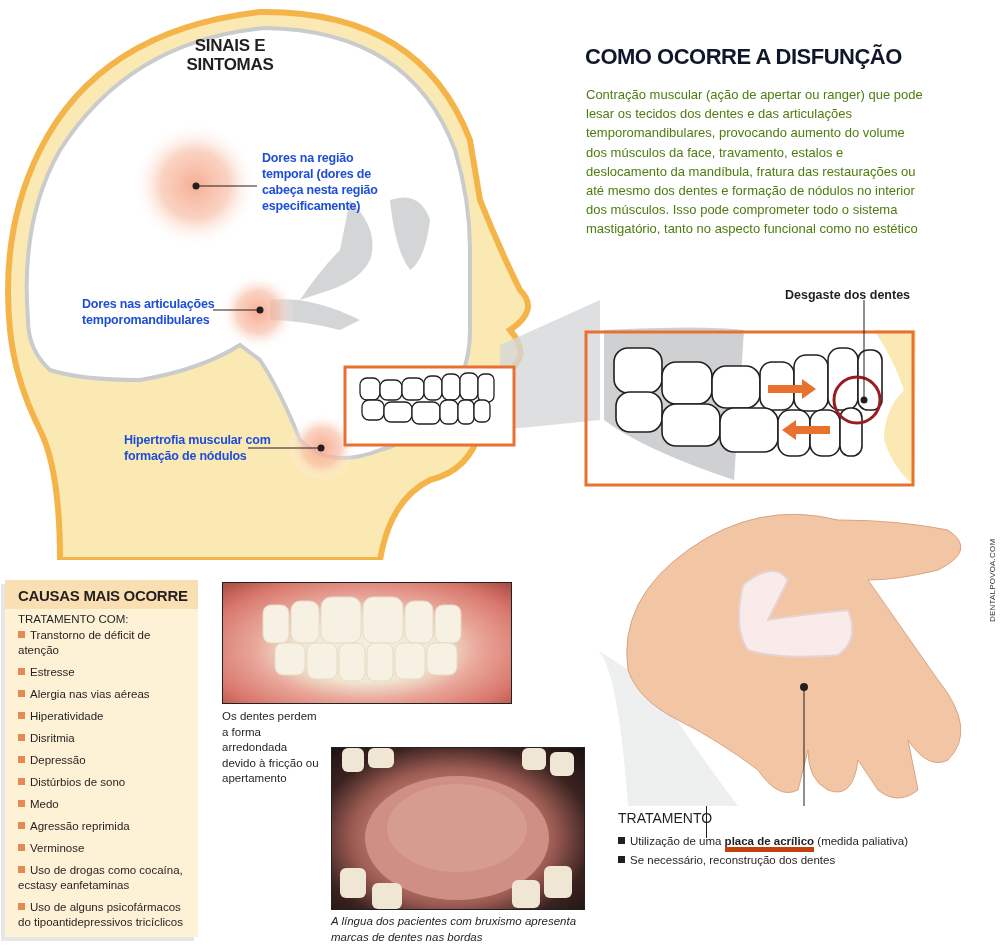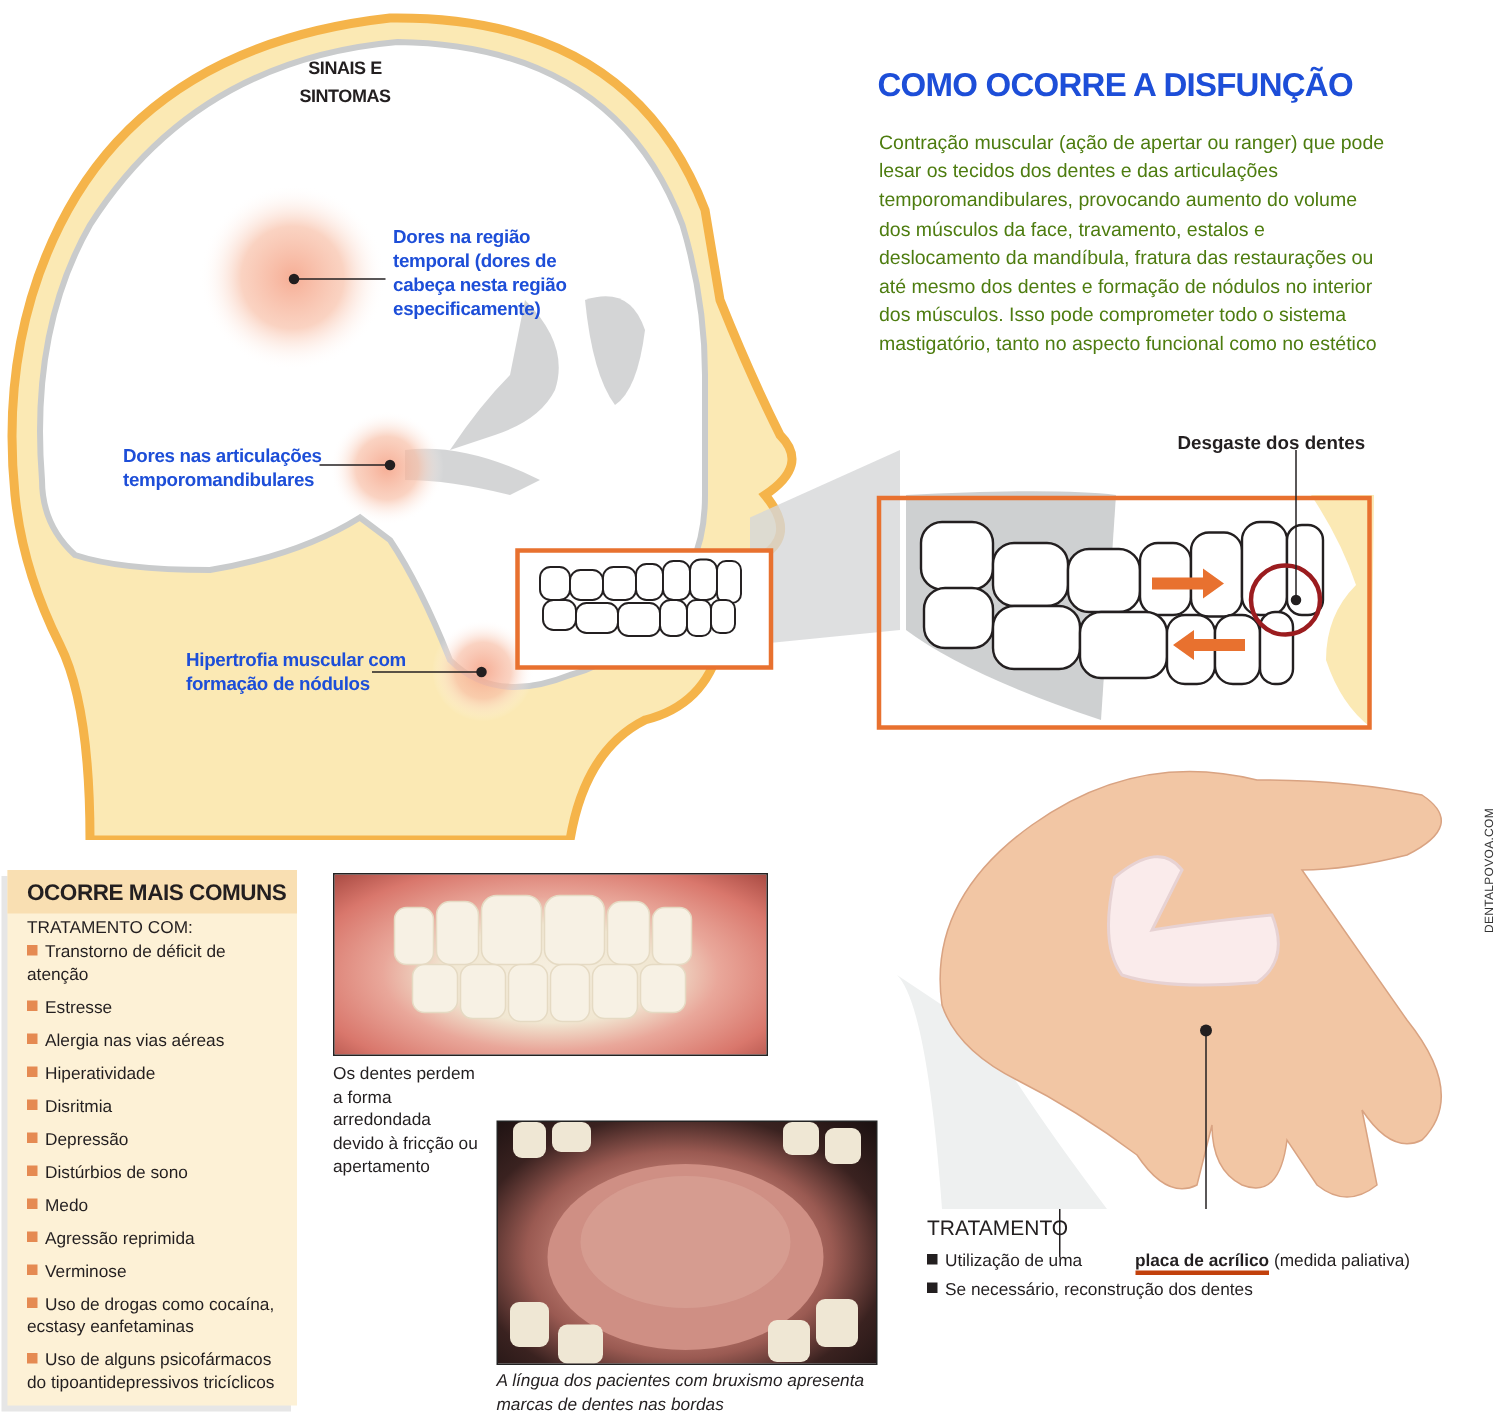--- a/index.html
+++ b/index.html
@@ -3,28 +3,28 @@
 <meta charset="utf-8">
 <style>
   * { box-sizing: border-box; margin: 0; padding: 0; }
   html, body { width: 1004px; height: 952px; background: #ffffff; overflow: hidden; }
   body { position: relative; font-family: "Liberation Sans", "DejaVu Sans", sans-serif; color: #231f20; }
   .abs { position: absolute; }
 
   
   #head-svg { position: absolute; left: 0; top: 0; width: 600px; height: 560px; }
 
-  .head-title { left: 170px; top: 36px; width: 120px; text-align: center; font-weight: bold; font-size: 12px; line-height: 19px; letter-spacing: -0.3px; }
+  .head-title { left: 170px; top: 36px; width: 120px; text-align: center; font-weight: bold; font-size: 17px; line-height: 19px; letter-spacing: -0.3px; }
   .symptom { font-weight: bold; font-size: 12.5px; line-height: 16px; color: #1d4ed8; letter-spacing: -0.2px; }
   .symptom-temporal { left: 262px; top: 150px; width: 120px; }
   .symptom-atm { left: 82px; top: 296px; width: 180px; }
   .symptom-hyp { left: 124px; top: 432px; width: 160px; }
 
   
-  .section-title { left: 585px; top: 44px; font-weight: bold; font-size: 22px; letter-spacing: -0.5px; color: #1d4ed8; }
+  .section-title { left: 585px; top: 44px; font-weight: bold; font-size: 22px; letter-spacing: -0.5px; color: #0f172a; }
   .section-body { left: 586px; top: 85px; width: 340px; font-size: 13px; line-height: 19.2px; color: #4d7c0f; }
 
   .wear-label { left: 742px; top: 288px; font-weight: bold; font-size: 12.5px; padding-left: 43px; }
 
   
   .causes-box { left: 5px; top: 580px; width: 193px; height: 357px; background: #fdf1d6; box-shadow: -4px 4px 0 #e6e6e6; }
   .causes-header { background: #f9dfb2; padding: 7px 0 5px 13px; font-weight: bold; font-size: 15px; letter-spacing: -0.3px; }
   .causes-sub { padding: 4px 0 0 13px; font-size: 11.5px; color: #231f20; }
   .causes-list { list-style: none; padding: 3px 6px 0 13px; }
   .causes-list li { font-size: 11.5px; line-height: 14.5px; margin-bottom: 7.6px; }
@@ -39,21 +39,21 @@
   .caption-tongue { left: 331px; top: 914px; width: 260px; font-style: italic; }
 
   .photo-hand { left: 598px; top: 490px; width: 372px; height: 316px; overflow: hidden; }
   .credit { left: 988px; top: 622px; font-size: 8px; color: #333; transform: rotate(-90deg); transform-origin: left top; white-space: nowrap; letter-spacing: 0.2px; }
 
   
   .treat-title { left: 618px; top: 810px; font-weight: normal; font-size: 14px; }
   .treat-list { left: 618px; top: 834px; width: 340px; list-style: none; }
   .treat-list li { font-size: 11.5px; line-height: 14.7px; margin-bottom: 4px; }
   .sq { display: inline-block; width: 7px; height: 7px; background: #231f20; margin-right: 5px; vertical-align: 1px; }
-  .highlight { font-weight: bold; border-bottom: 3px solid #c2410c; margin-left: 32px; }
+  .highlight { font-weight: bold; border-bottom: 5px solid #c2410c; }
   .highlight-box { left: 706px; top: 806px; width: 1px; height: 32px; background: #231f20; }
 </style>
 </head>
 <body>
 
 <svg id="head-svg" viewBox="0 0 600 560">
   <defs>
     <radialGradient id="pain" cx="50%" cy="50%" r="50%">
       <stop offset="0%" stop-color="#f5a58a" stop-opacity="0.9"></stop>
       <stop offset="55%" stop-color="#f8c0a8" stop-opacity="0.7"></stop>
@@ -132,21 +132,21 @@
       <rect x="256" y="108" width="22" height="48" rx="10"></rect>
   </g>
   <path d="M184,85 L218,85 L218,79 L232,89 L218,99 L218,93 L184,93 Z" fill="#e8712f"></path>
   <path d="M246,126 L212,126 L212,120 L198,130 L212,140 L212,134 L246,134 Z" fill="#e8712f"></path>
   <circle cx="273" cy="100" r="23" fill="none" stroke="#9b1c1f" stroke-width="3"></circle>
   <circle cx="280" cy="100" r="3.5" fill="#231f20"></circle>
   <line x1="280" y1="100" x2="280" y2="-12" stroke="#231f20" stroke-width="1"></line>
 </svg>
 
 <div class="abs causes-box">
-  <div class="causes-header">OCORRE MAIS COMUNS</div>
+  <div class="causes-header">CAUSAS MAIS OCORRE</div>
   <div class="causes-sub">TRATAMENTO COM:</div>
   <ul class="causes-list">
     <li><span class="bullet"></span><span>Transtorno de déficit de atenção</span></li>
     <li><span class="bullet"></span><span>Estresse</span></li>
     <li><span class="bullet"></span><span>Alergia nas vias aéreas</span></li>
     <li><span class="bullet"></span><span>Hiperatividade</span></li>
     <li><span class="bullet"></span><span>Disritmia</span></li>
     <li><span class="bullet"></span><span>Depressão</span></li>
     <li><span class="bullet"></span><span>Distúrbios de sono</span></li>
     <li><span class="bullet"></span><span>Medo</span></li>

